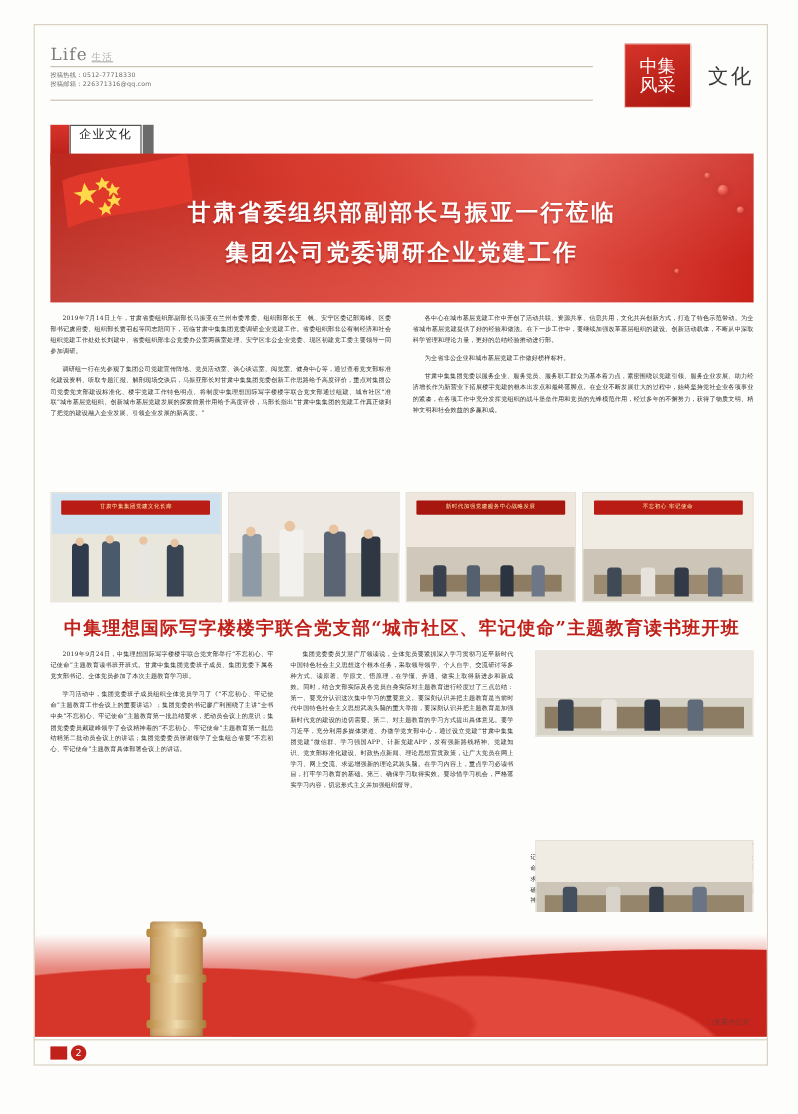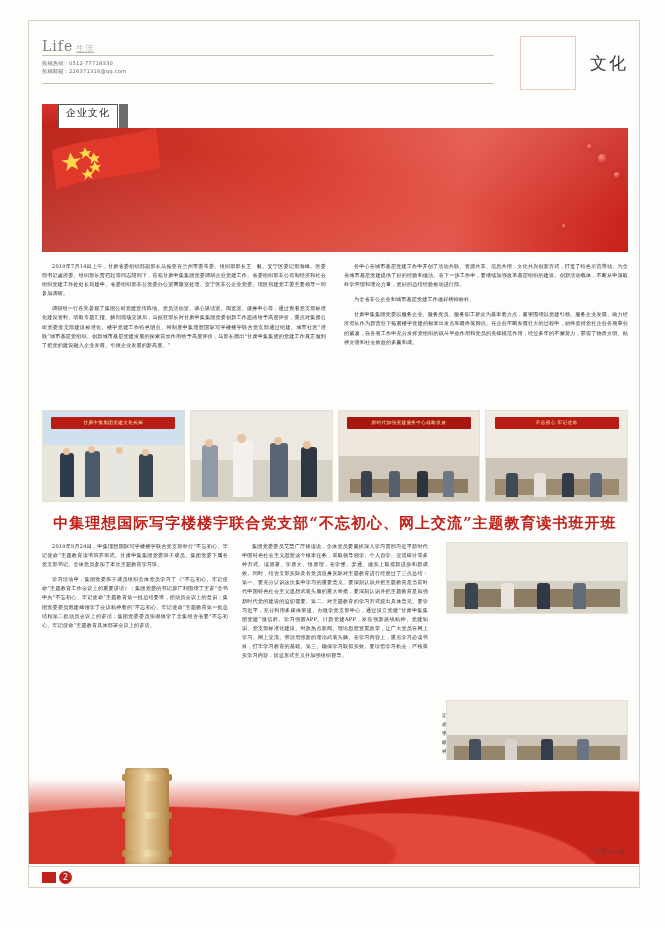--- a/index.html
+++ b/index.html
@@ -237,20 +237,25 @@
 
   <div class="masthead">
     <div class="mh-life">
       <b>Life</b><span class="cn">生活</span>
     </div>
     <div class="mh-rule"></div>
     <div class="mh-contact" style="white-space:pre-line">投稿热线：0512-77718330
 投稿邮箱：226371316@qq.com</div>
     <div class="mh-rule2"></div>
 
+    <div class="mh-logo">
+      <span>
+        <span>中集</span><br><span>风采</span>
+      </span>
+    </div>
     <div class="mh-logo-side"></div>
     <div class="mh-section">文化</div>
   </div>
 
   <div class="col-tag">
     <div class="flag"></div>
     <div class="label">企业文化</div>
     <div class="tail"></div>
   </div>
 
@@ -266,20 +271,24 @@
         <polygon points="43,26 45,30 49,30 46,33 47,37 43,34 39,37 40,33 37,30 41,30"></polygon>
         <polygon points="35,32 37,36 41,36 38,39 39,43 35,40 31,43 32,39 29,36 33,36"></polygon>
       </g>
     </svg>
 
     <div class="balloon" style="width:9px;height:9px;left:556px;top:26px"></div>
     <div class="balloon" style="width:6px;height:6px;left:572px;top:44px"></div>
     <div class="balloon" style="width:5px;height:5px;left:545px;top:16px"></div>
     <div class="balloon" style="width:4px;height:4px;left:520px;top:96px"></div>
 
+    <h1>
+      <span>甘肃省委组织部副部长马振亚一行莅临</span>
+      <span class="l2">集团公司党委调研企业党建工作</span>
+    </h1>
   </div>
 
   <div class="article a1">
     <div class="col bodytext">
       <p>2019年7月14日上午，甘肃省委组织部副部长马振亚在兰州市委常委、组织部部长王　帆、安宁区委记部海峰、区委部书记虞府委、组织部长贾召起等同志陪同下，莅临甘肃中集集团党委调研企业党建工作。省委组织部非公有制经济和社会组织党建工作处处长刘建中、省委组织部非公党委办公室两薇室处理、安宁区非公企业党委、现区初建党工委主要领导一同参加调研。</p>
       <p>调研组一行在先参观了集团公司党建宣传阵地、党员活动室、谈心谈话室、阅览室、健身中心等，通过查看党支部标准化建设资料、听取专题汇报、解剖现场交谈后，马振亚部长对甘肃中集集团党委创新工作思路给予高度评价，重点对集团公司党委党支部建设标准化、楼宇党建工作特色明点、将制度中集理想国际写字楼楼宇联合党支部通过组建、城市社区“准联”城市基层党组织、创新城市基层党建发展的探索前景作用给予高度评价，马部长指出“甘肃中集集团的党建工作真正做到了把党的建设融入企业发展、引领企业发展的新高度。”</p>
     </div>
     <div class="col bodytext">
       <p>各中心在城市基层党建工作中开创了活动共联、资源共享、信息共用，文化共兴创新方式，打造了特色示范带动。为全省城市基层党建提供了好的经验和做法。在下一步工作中，要继续加强改革基层组织的建设、创新活动载体，不断从中深取科学管理和理论力量，更好的总结经验推动进行部。</p>
       <p>为全省非公企业和城市基层党建工作做好榜样标杆。</p>
@@ -325,21 +334,21 @@
       <div class="ph-banner" style="background:#b81c14">不忘初心 牢记使命</div>
       <div class="table-blk" style="left:6%;bottom:6px;width:88%;height:16px;background:#9c8b70"></div>
       <div class="figure" style="left:14%;width:12px;height:24px;background:#404a57"></div>
       <div class="figure" style="left:34%;width:12px;height:24px;background:#e7e3dc"></div>
       <div class="figure" style="left:54%;width:12px;height:24px;background:#313a46"></div>
       <div class="figure" style="left:74%;width:12px;height:24px;background:#5d6878"></div>
     </div>
   </div>
 
   <div class="h2band">
-    <h2>中集理想国际写字楼楼宇联合党支部“不忘初心、网上交流”主题教育读书班开班</h2>
+    <h2>中集理想国际写字楼楼宇联合党支部“城市社区、牢记使命”主题教育读书班开班</h2>
   </div>
 
   <div class="article a2">
     <div class="col bodytext">
       <p>2019年9月24日，中集理想国际写字楼楼宇联合党支部举行“不忘初心、牢记使命”主题教育读书班开班式。甘肃中集集团党委班子成员、集团党委下属各党支部书记、全体党员参加了本次主题教育学习班。</p>
       <p>学习活动中，集团党委班子成员组织全体党员学习了《“不忘初心、牢记使命”主题教育工作会议上的重要讲话》；集团党委的书记廖广利围绕了主讲“全书中央“不忘初心、牢记使命”主题教育第一批总结要求，把动员会议上的意识；集团党委委员戴建峰领学了会议精神着的“不忘初心、牢记使命”主题教育第一批总结精第二批动员会议上的讲话；集团党委委员张谢领学了全集组合省要“不忘初心、牢记使命”主题教育具体部署会议上的讲话。</p>
     </div>
     <div class="col bodytext">
       <p>集团党委委员艾慧广厅领读说，全体党员要紧抓深入学习贯彻习近平新时代中国特色社会主义思想这个根本任务，采取领导领学、个人自学、交流研讨等多种方式、读原著、学原文、悟原理，在学懂、弄通、做实上取得新进步和新成效。同时，结合支部实际及各党员自身实际对主题教育进行经度过了三点总结：第一、要充分认识这次集中学习的重要意义。要深刻认识并把主题教育是当前时代中国特色社会主义思想武装头脑的重大举措，要深刻认识并把主题教育是加强新时代党的建设的迫切需要。第二、对主题教育的学习方式提出具体意见。要学习近平，充分利用多媒体渠道、办微学党支部中心，通过设立党建“甘肃中集集团党建”微信群、学习强国APP、计新党建APP，发有强新路线精神、党建知识、党支部标准化建设、时政热点新闻、理论思想宣贯政策，让广大党员在网上学习、网上交流、求远增强新的理论武装头脑。在学习内容上，重点学习必读书目，打牢学习教育的基础。第三、确保学习取得实效。要珍惜学习机会，严格落实学习内容，切忌形式主义并加强组织督导。</p>
     </div>

